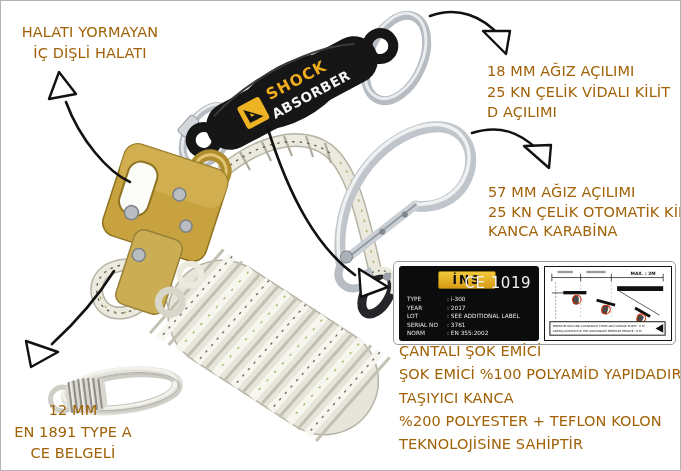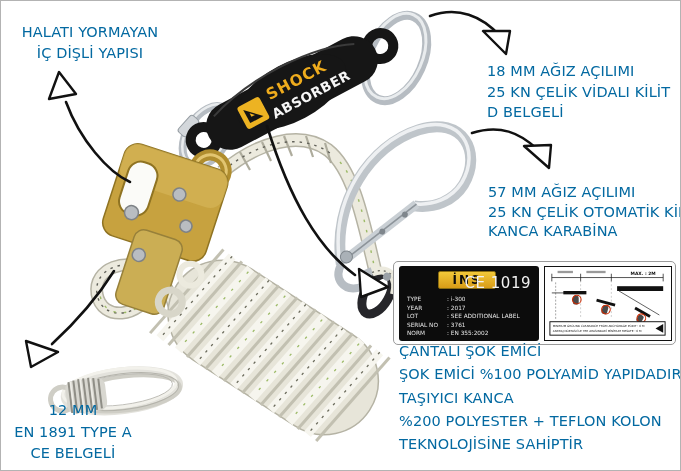--- a/index.html
+++ b/index.html
@@ -3,21 +3,21 @@
 <meta charset="utf-8">
 <style>
   html,body{margin:0;padding:0;}
   body{
     width:681px;height:471px;position:relative;background:#ffffff;
     font-family:"DejaVu Sans","Liberation Sans",sans-serif;color:#1b1b1b;overflow:hidden;
   }
   .frame{position:absolute;inset:0;border:1px solid #b3b3b3;pointer-events:none;z-index:50;}
   svg{display:block;}
   .stage{position:absolute;left:0;top:0;width:681px;height:471px;}
-  .annot{position:absolute;font-size:14.5px;line-height:20px;letter-spacing:0.1px;color:#0369a1;}
+  .annot{position:absolute;font-size:14.5px;line-height:20px;letter-spacing:0.1px;color:#a16207;}
   .annot span{display:block;white-space:nowrap;}
   .annot.center{text-align:center;}
   #annot-rope-grab{left:8px;top:22px;width:164px;line-height:21px;}
   #annot-d-carabiner{left:487px;top:61px;width:192px;line-height:20.5px;}
   #annot-hook{left:488px;top:183px;width:196px;line-height:19.5px;}
   #annot-rope{left:6px;top:400px;width:134px;line-height:21.5px;}
   #annot-shock{left:399px;top:340px;width:282px;line-height:23.3px;}
   
   #ins-label{
     position:absolute;left:393px;top:261px;width:283px;height:84px;
@@ -293,27 +293,27 @@
         <text x="7" y="62.6" font-size="3" fill="#111" font-family="DejaVu Sans, sans-serif">MINIMUM GROUND CLEARANCE FROM ANCHORAGE POINT : 6 M</text>
         <text x="7" y="67.8" font-size="3" fill="#111" font-family="DejaVu Sans, sans-serif">ANKRAJ NOKTASI İLE YER ARASINDAKİ MİNİMUM MESAFE : 6 M</text>
         <polygon points="122,59.5 114,64 122,68.5" fill="#111"></polygon>
       </g>
     </svg>
   </div>
 </div>
 
 <div class="annot center" id="annot-rope-grab">
   <span>HALATI YORMAYAN</span>
-  <span>İÇ DİŞLİ YAPISI</span>
+  <span>İÇ DİŞLİ HALATI</span>
 </div>
 
 <div class="annot" id="annot-d-carabiner">
   <span>18 MM AĞIZ AÇILIMI</span>
   <span>25 KN ÇELİK VİDALI KİLİT</span>
-  <span>D BELGELİ</span>
+  <span>D AÇILIMI</span>
 </div>
 
 <div class="annot" id="annot-hook">
   <span>57 MM AĞIZ AÇILIMI</span>
   <span>25 KN ÇELİK OTOMATİK KİLİT</span>
   <span>KANCA KARABİNA</span>
 </div>
 
 <div class="annot center" id="annot-rope">
   <span>12 MM</span>

